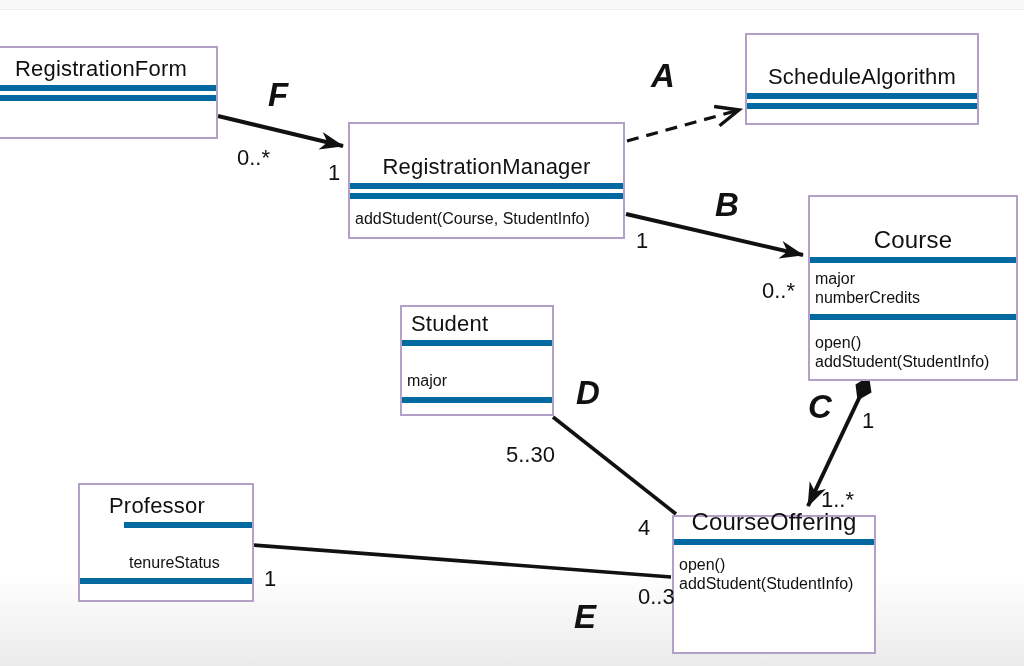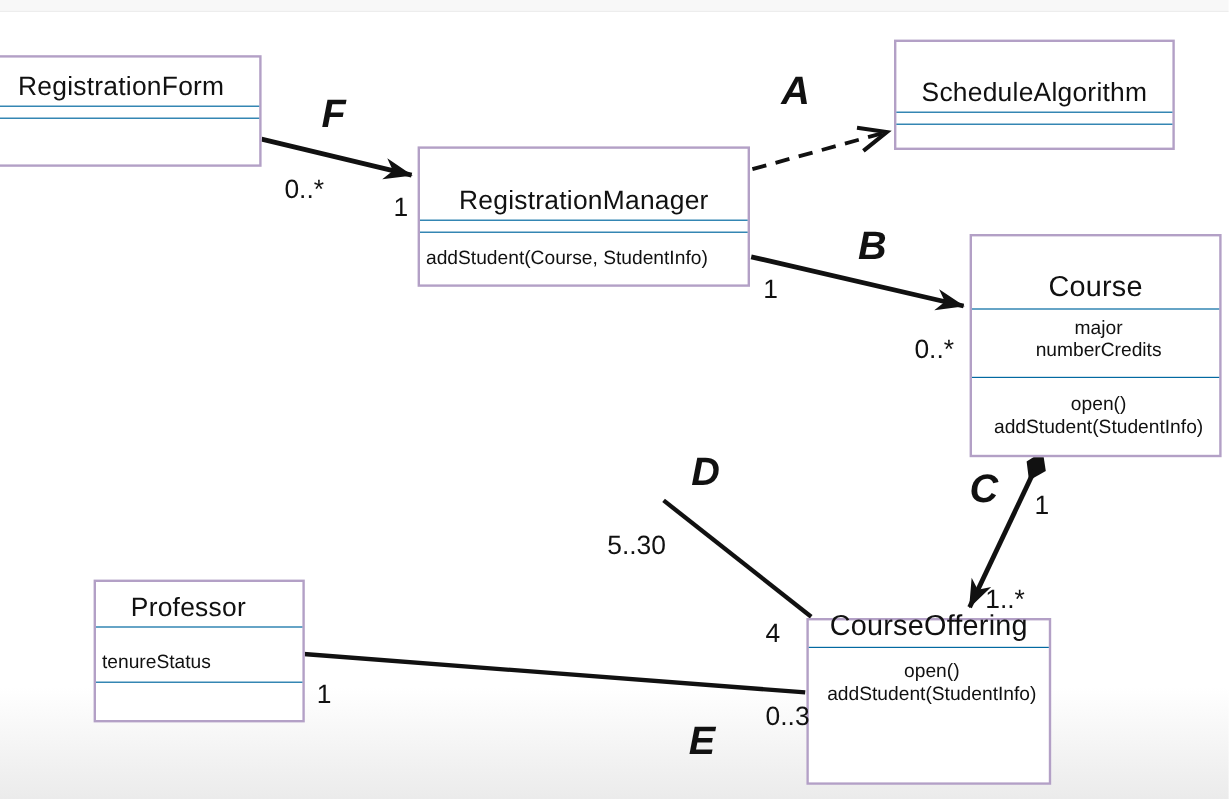--- a/index.html
+++ b/index.html
@@ -12,21 +12,21 @@
   svg.overlay{position:absolute;left:0;top:0;pointer-events:none;}
   .uml-class{
     position:absolute;box-sizing:border-box;border:2px solid #b3a0c6;background:#fff;
     display:flex;flex-direction:column;
   }
   .uml-title{
     display:flex;align-items:flex-end;justify-content:center;
     box-sizing:border-box;padding-bottom:3px;font-size:22px;letter-spacing:0.2px;white-space:nowrap;
   }
   .uml-title.left{justify-content:flex-start;}
-  .uml-comp{box-sizing:border-box;border-top:1px solid #0369a1;padding:2px 0 0 5px;font-size:16px;line-height:1.18;white-space:nowrap;overflow:hidden;text-align:center;}
+  .uml-comp{box-sizing:border-box;border-top:6px solid #0369a1;padding:2px 0 0 5px;font-size:16px;line-height:1.18;white-space:nowrap;overflow:hidden;}
   .mult{position:absolute;font-size:22px;line-height:1;white-space:nowrap;}
   .rel-letter{position:absolute;font-size:33px;font-style:italic;font-weight:700;line-height:1;white-space:nowrap;}
 </style>
 </head>
 <body>
 
 <div class="stage">
   <div class="topbar"></div>
 
   <svg class="overlay" width="1024" height="666" viewBox="0 0 1024 666">
@@ -78,24 +78,31 @@
     <div class="uml-comp" style="height:57px;padding-top:7px;">
       <div>major</div>
       <div>numberCredits</div>
     </div>
     <div class="uml-comp" style="flex:1;padding-top:14px;">
       <div>open()</div>
       <div>addStudent(StudentInfo)</div>
     </div>
   </div>
 
+  <div class="uml-class" style="left:400px;top:305px;width:154px;height:111px;">
+    <div class="uml-title left" style="height:33px;padding-left:9px;">Student</div>
+    <div class="uml-comp" style="height:57px;display:flex;align-items:flex-end;padding-bottom:6px;">
+      <span>major</span>
+    </div>
+    <div class="uml-comp" style="flex:1;"></div>
+  </div>
 
   <div class="uml-class" style="left:78px;top:483px;width:176px;height:119px;">
     <div class="uml-title left" style="height:37px;padding-left:29px;">Professor</div>
-    <div class="uml-comp" style="height:46px;display:flex;align-items:flex-end;padding-bottom:5px;">
+    <div class="uml-comp" style="height:56px;display:flex;align-items:flex-end;padding-bottom:5px;margin-left:44px;">
       <span>tenureStatus</span>
     </div>
     <div class="uml-comp" style="flex:1;"></div>
   </div>
 
   <div class="uml-class" style="left:672px;top:515px;width:204px;height:139px;">
     <div class="uml-title" style="height:22px;font-size:24px;">CourseOffering</div>
     <div class="uml-comp" style="flex:1;padding-top:11px;">
       <div>open()</div>
       <div>addStudent(StudentInfo)</div>

